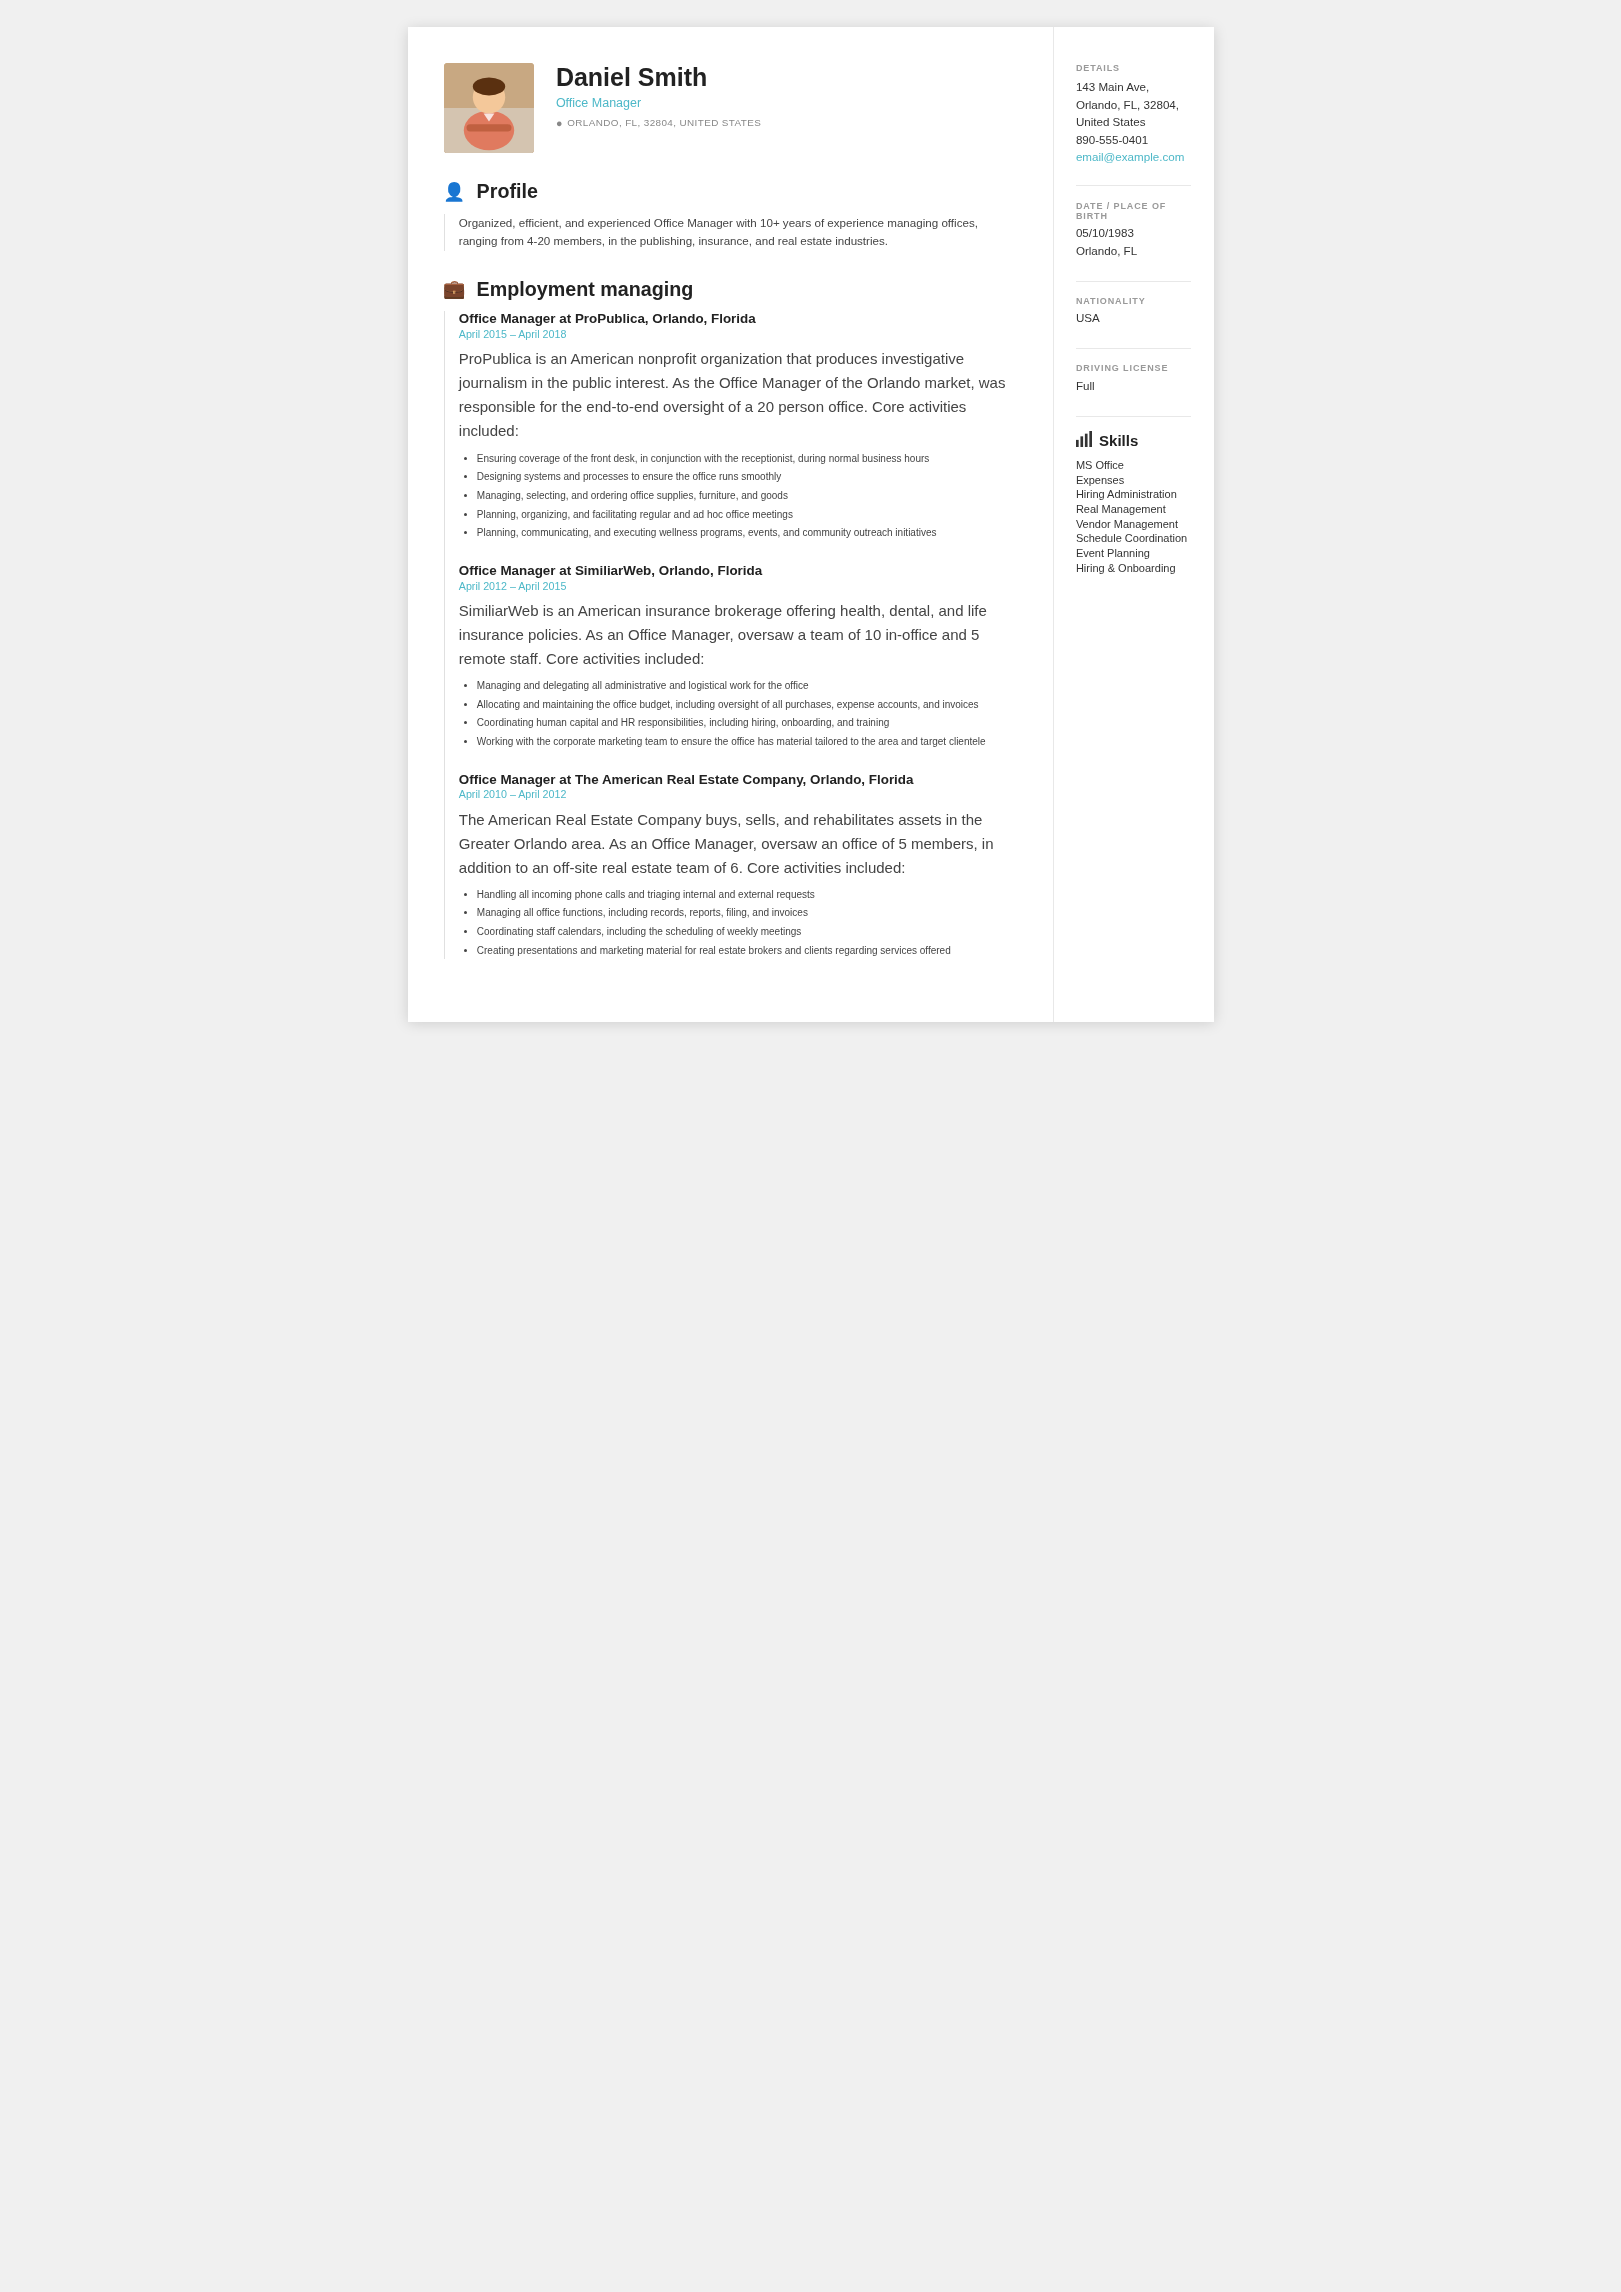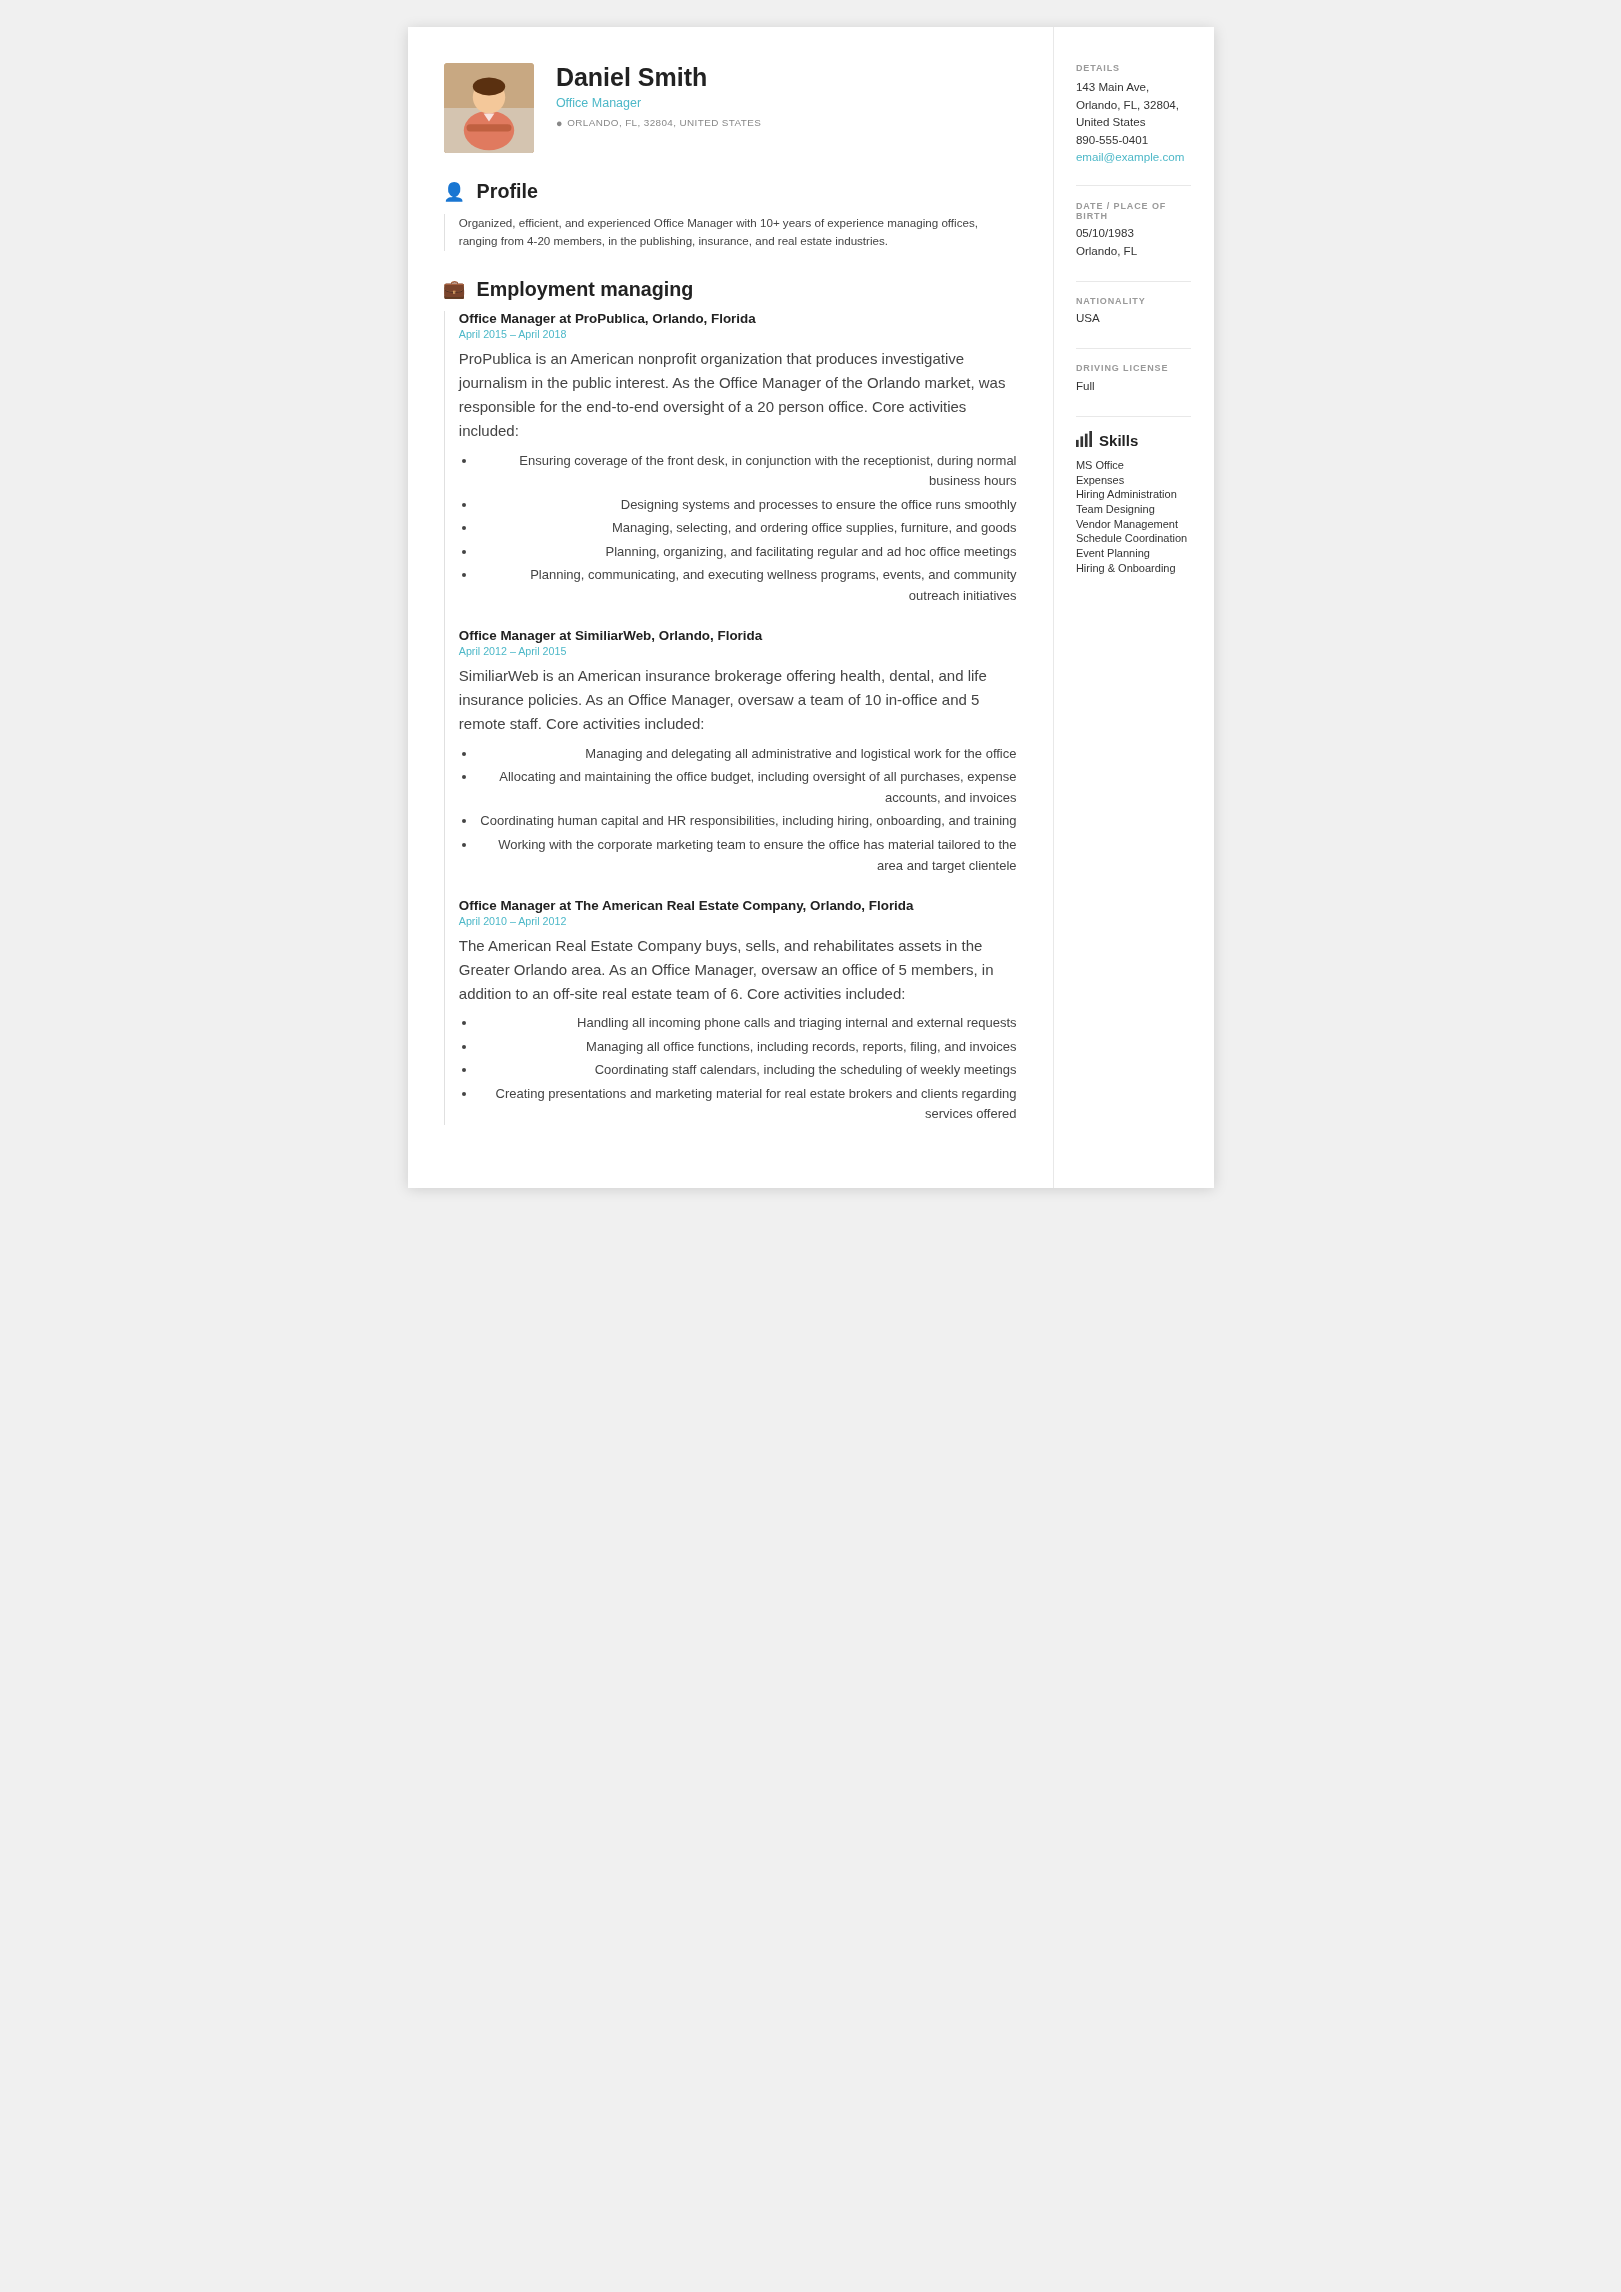--- a/index.html
+++ b/index.html
@@ -118,25 +118,24 @@
       font-size: 15px;
       color: #444;
       line-height: 1.6;
       margin-bottom: 7.2px;
     }
     .job-bullets {
       list-style: disc;
       padding-left: 18px;
     }
     .job-bullets li {
-      font-size: 13px;
+      font-size: 10px;
       color: #444;
       line-height: 1.6;
       margin-bottom: 2.7px;
-      text-align: right;
     }
 
     
     .sidebar-section {
       margin-bottom: 21.5px;
     }
     .sidebar-section-title {
       font-size: 9px;
       font-weight: 700;
       color: #999;
@@ -316,21 +315,21 @@
             <rect x="10" y="3" width="3" height="15" fill="#333"></rect>
             <rect x="15" y="0" width="3" height="18" fill="#333"></rect>
           </svg>
         </span>
         <span>Skills</span>
       </div>
       <div id="skills-container">
       <div class="skill-item">MS Office</div>
           <div class="skill-item">Expenses</div>
           <div class="skill-item">Hiring Administration</div>
-          <div class="skill-item">Team Designing</div>
+          <div class="skill-item">Real Management</div>
           <div class="skill-item">Vendor Management</div>
           <div class="skill-item">Schedule Coordination</div>
           <div class="skill-item">Event Planning</div>
           <div class="skill-item">Hiring &amp; Onboarding</div>
         </div>
     </div>
   </div>
 </div>
 
 

